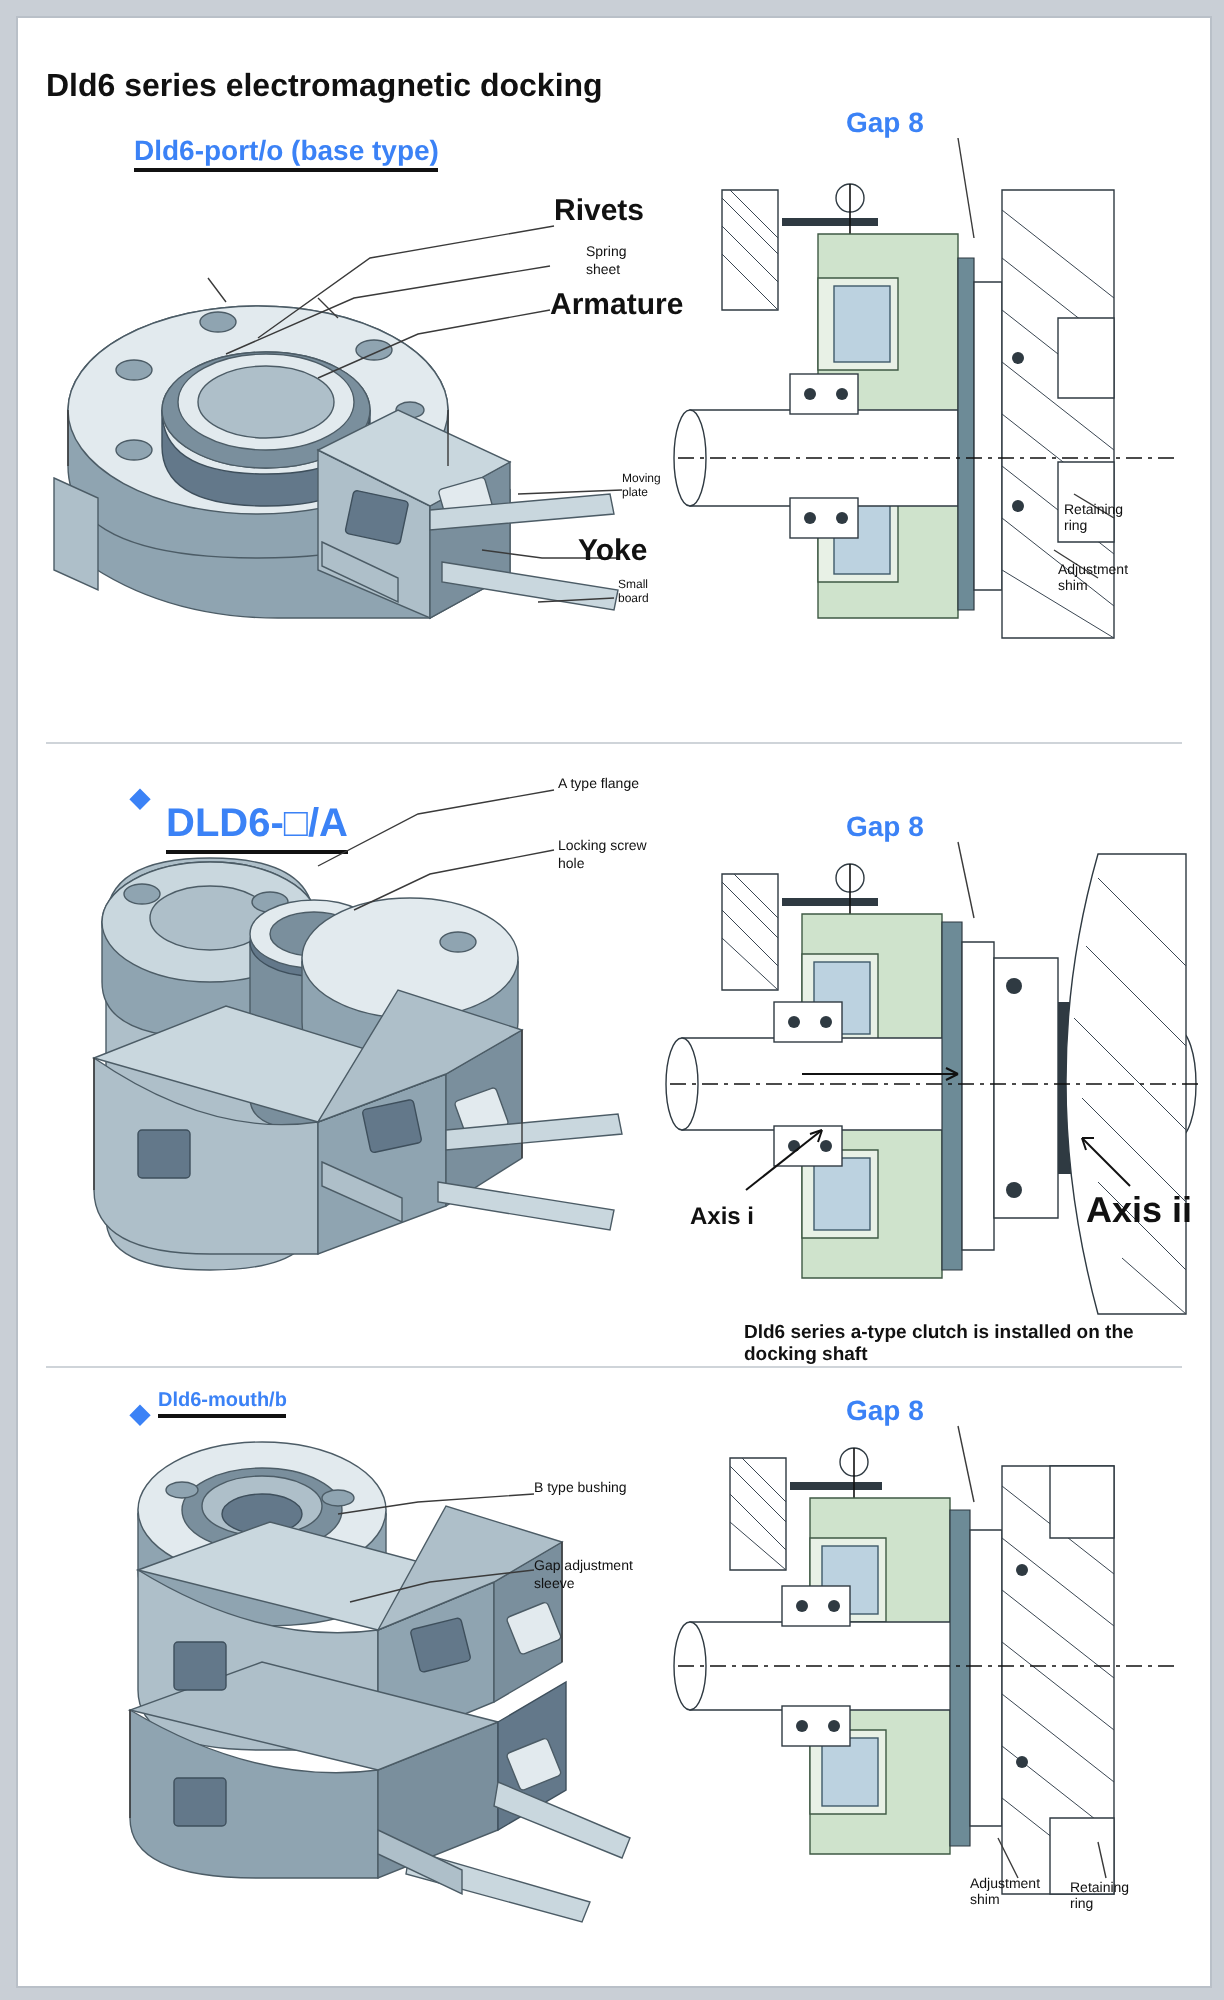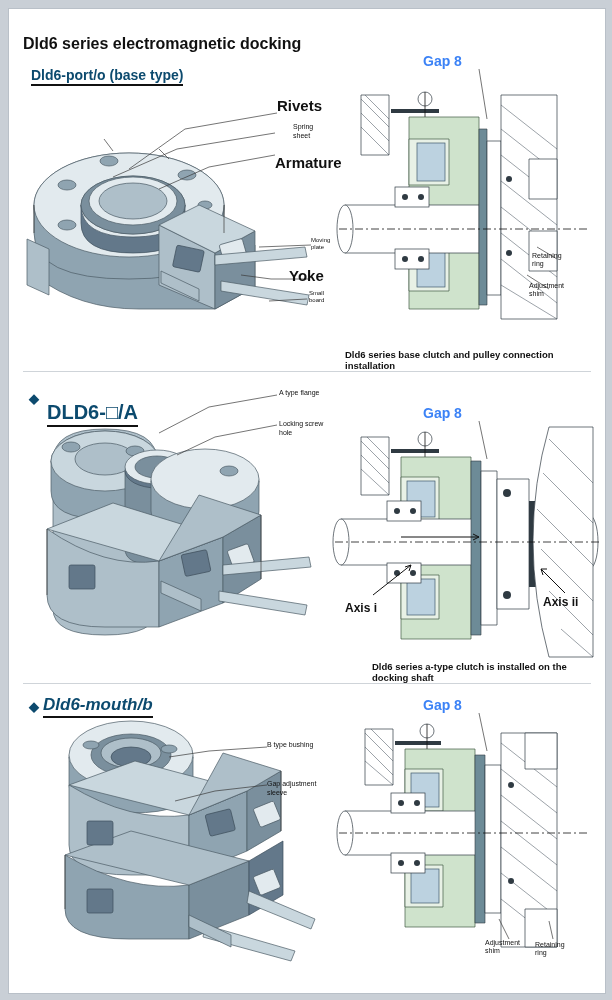--- a/index.html
+++ b/index.html
@@ -15,21 +15,21 @@
     width:596px;height:984px;
     background:#ffffff;
     border:1px solid #b9c0c8;
     overflow:hidden;
   }
   .title{
     position:absolute;left:14px;top:26px;
     font-size:16px;font-weight:bold;color:#111;
   }
   .sec-head{
-    position:absolute;font-weight:bold;color:#0c4a6e;
+    position:absolute;font-weight:bold;color:#3b82f6;margin-left:36px;
   }
   .underline{border-bottom:2px solid #111;padding-bottom:1px;}
 
   .lbl{position:absolute;color:#111;}
   .lbl.big{font-size:15px;font-weight:bold;}
   .lbl.mid{font-size:9px;font-weight:bold;}
   .lbl.sm{font-size:7px;}
   .lbl.tiny{font-size:6px;}
   .cap{position:absolute;font-size:9.5px;font-weight:bold;color:#111;}
   .gap{position:absolute;font-size:14px;font-weight:bold;color:#3b82f6;}
@@ -156,34 +156,33 @@
       <path class="ln" d="M470 60 L478 110"></path>
 
       <path class="ln" d="M528 238 L548 250"></path>
       <path class="ln" d="M518 266 L540 280"></path>
     </g>
   </svg>
 
   <div class="lbl big" style="left:268px;top:88px;">Rivets</div>
   <div class="lbl sm" style="left:284px;top:113px;line-height:9px;white-space:pre;">Spring
 sheet</div>
-  <div class="lbl big" style="left:266px;top:145px;text-align:right;">Armature</div>
+  <div class="lbl big" style="left:266px;top:135px;text-align:right;">Armature</div>
   <div class="lbl tiny" style="left:302px;top:228px;line-height:7px;white-space:pre;">Moving
 plate</div>
   <div class="lbl big" style="left:280px;top:258px;">Yoke</div>
   <div class="lbl tiny" style="left:300px;top:281px;line-height:7px;white-space:pre;">Small
 board</div>
 
   <div class="gap" style="left:414px;top:44px;">Gap 8</div>
   <div class="lbl sm" style="left:523px;top:243px;line-height:8px;white-space:pre;">Retaining
 ring</div>
   <div class="lbl sm" style="left:520px;top:273px;line-height:8px;white-space:pre;">Adjustment
 shim</div>
 
-  <div class="cap" style="left:336px;top:340px;">Dld6 series base clutch and pulley connection installation</div>
 
   <div class="divider" style="top:362px;"></div>
 
   <div class="sec-head" style="left:20px;top:382px;font-size:13px;">◆</div>
   <div class="sec-head underline" style="left:38px;top:392px;font-size:20px;">DLD6-□/A</div>
 
   <svg width="596" height="984" style="top:0">
 
     <g>
       <path class="mB" d="M44 452 Q44 420 96 420 Q148 420 148 452 L148 470 L200 470 Q248 470 248 500 L248 556 Q248 588 196 588 L148 588 L148 600 Q148 626 96 626 Q44 626 44 600 Z"></path>
@@ -272,28 +271,28 @@
       <path class="ln" d="M470 412 L478 450"></path>
     </g>
   </svg>
 
   <div class="lbl sm" style="left:270px;top:380px;">A type flange</div>
   <div class="lbl sm" style="left:270px;top:410px;line-height:9px;white-space:pre;">Locking screw
 hole</div>
 
   <div class="gap" style="left:414px;top:396px;">Gap 8</div>
   <div class="lbl mid" style="left:336px;top:592px;font-size:12px;">Axis i</div>
-  <div class="lbl mid" style="left:534px;top:586px;font-size:12px;">Axis ii</div>
+  <div class="lbl mid" style="left:534px;top:586px;font-size:18px;">Axis ii</div>
 
   <div class="cap" style="left:318px;top:652px;margin-left:45px;">Dld6 series a-type clutch is installed on the docking shaft</div>
 
   <div class="divider" style="top:674px;"></div>
 
   <div class="sec-head" style="left:20px;top:690px;font-size:13px;">◆</div>
-  <div class="sec-head underline" style="left:34px;top:686px;font-size:17px;font-style:italic;">Dld6-mouth/b</div>
+  <div class="sec-head underline" style="left:34px;top:686px;font-size:10px;">Dld6-mouth/b</div>
 
   <svg width="596" height="984" style="top:0">
     <g>
 
       <ellipse class="mA" cx="122" cy="748" rx="62" ry="34"></ellipse>
       <path class="mC" d="M60 748 L60 776 Q60 804 122 804 Q184 804 184 776 L184 748 Z"></path>
       <ellipse class="mE" cx="122" cy="746" rx="62" ry="34"></ellipse>
       <ellipse class="mD" cx="122" cy="746" rx="40" ry="21"></ellipse>
       <ellipse class="mB" cx="122" cy="744" rx="30" ry="15"></ellipse>
       <ellipse class="mF" cx="122" cy="748" rx="20" ry="10"></ellipse>

